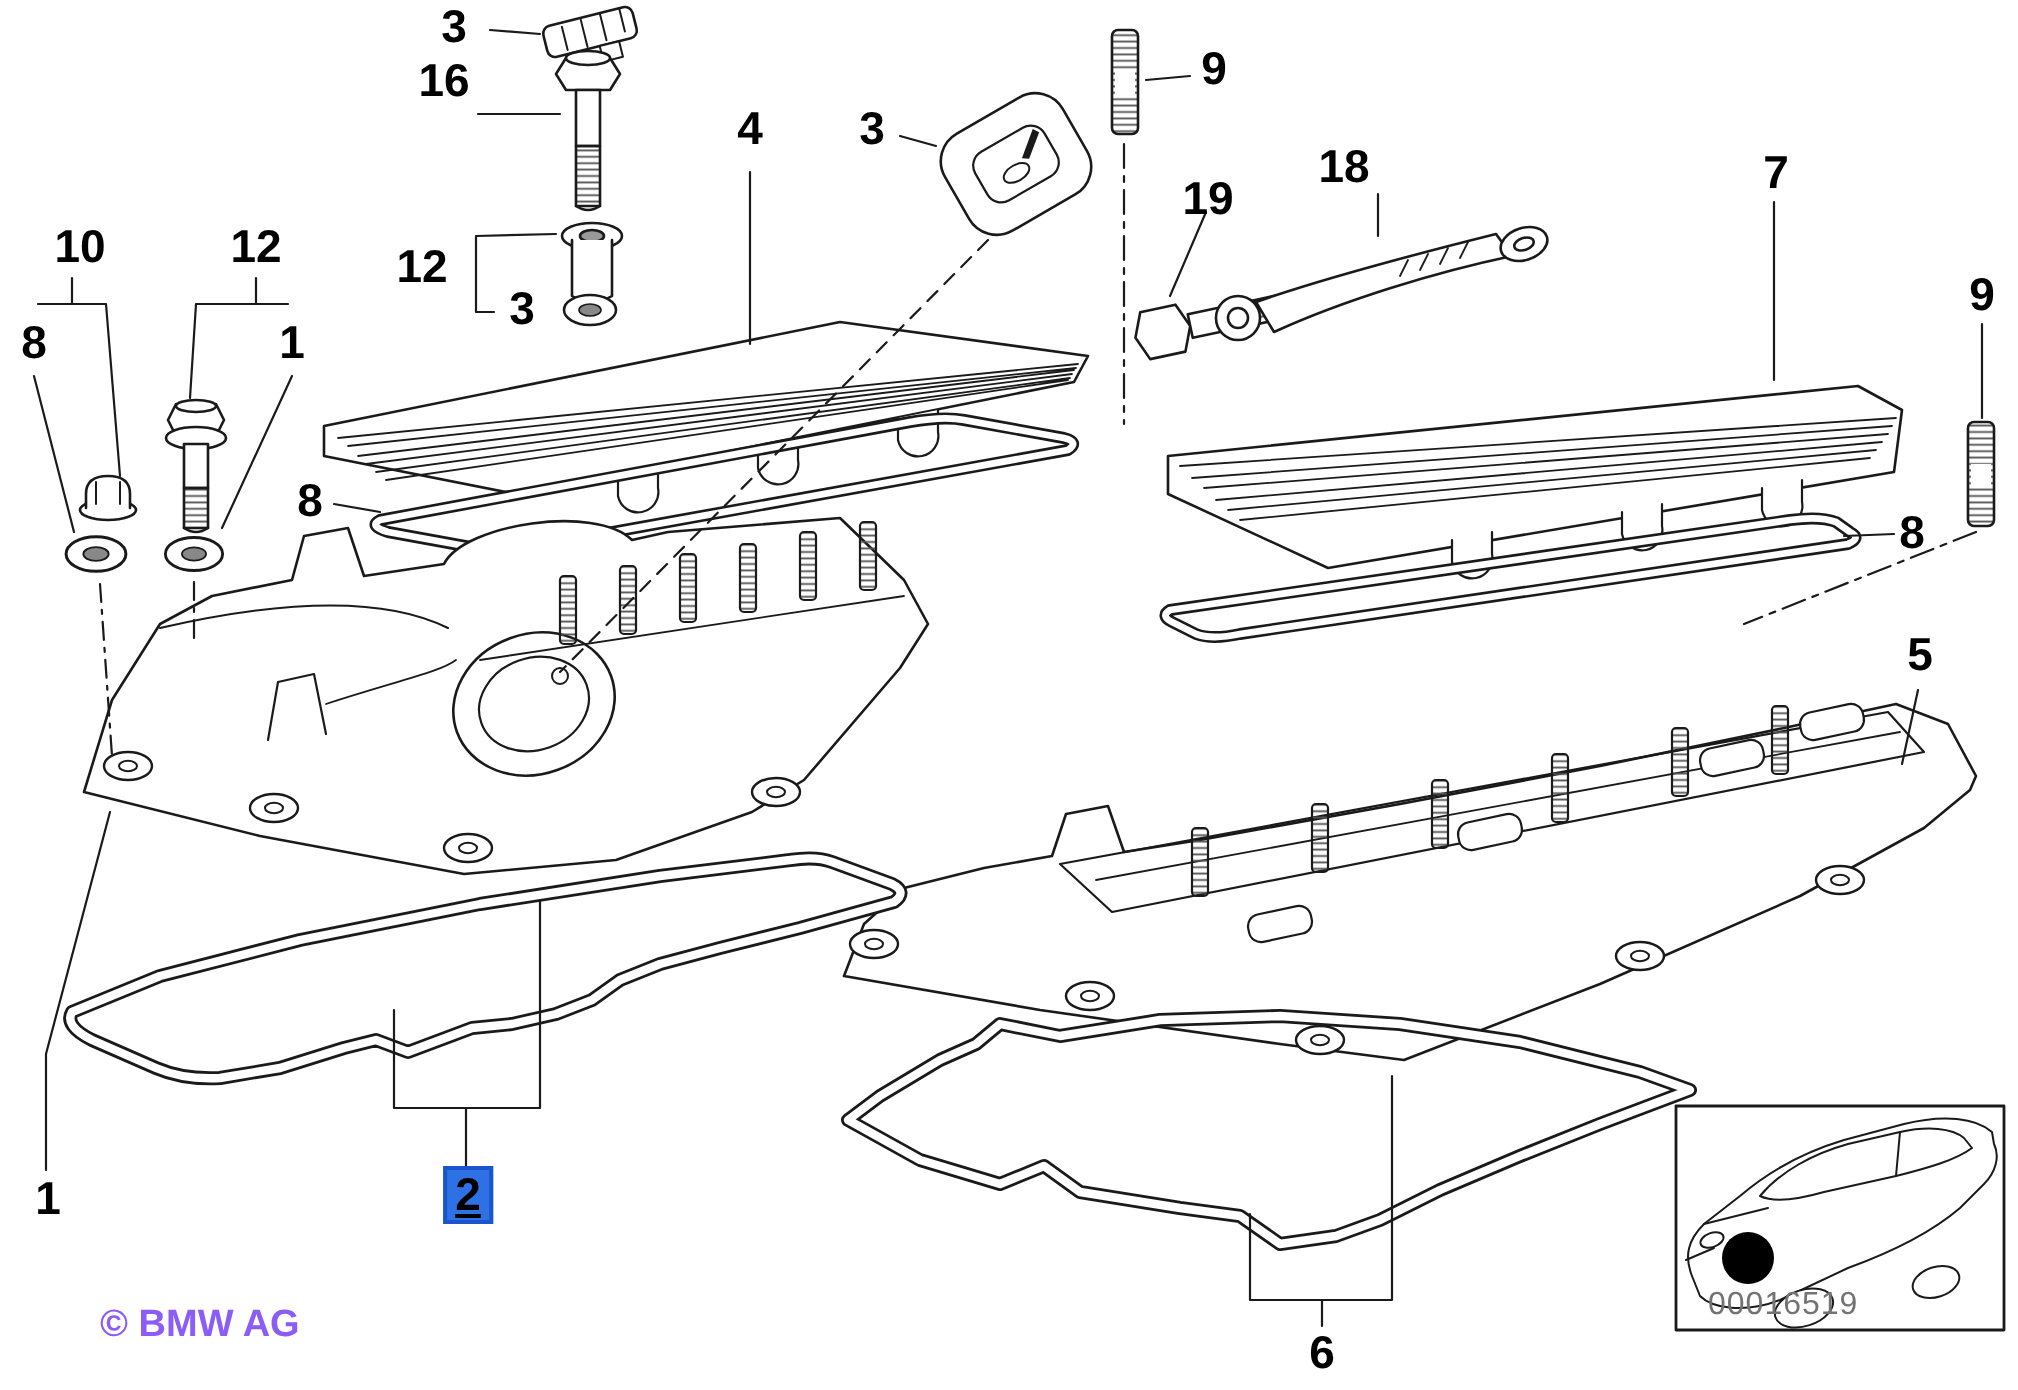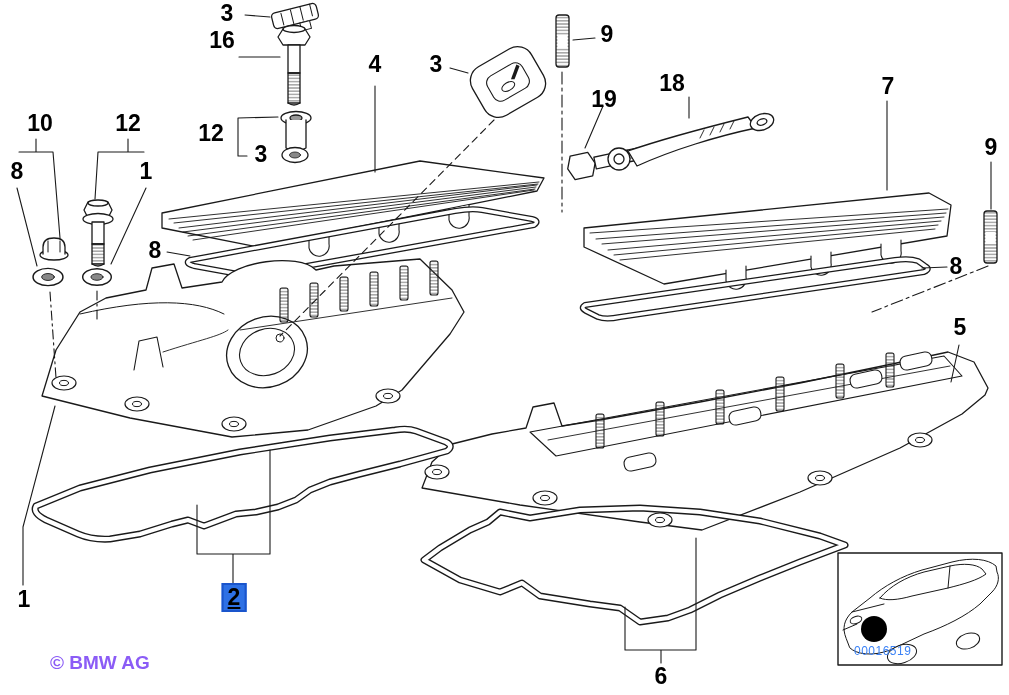--- a/index.html
+++ b/index.html
@@ -16,21 +16,21 @@
   .callout.highlighted {
     background:#2e71e5; border:2px solid #1a55cc;
     padding:0 4px 1px 4px; text-decoration:underline;
   }
   .copyright {
     position:absolute; left:50px; top:652px;
     font-weight:bold; font-size:19px; color:#8b5cf6;
   }
   .image-number {
     position:absolute; left:854px; top:644px;
-    font-size:12px; letter-spacing:0.5px; color:#3b82f6;
+    font-size:16px; letter-spacing:0.5px; color:#737373;
   }
 </style>
 </head>
 <body>
 
 <div class="stage">
 
 <svg width="1009" height="695" viewBox="0 0 1009 695" fill="none" stroke="#1a1a1a" stroke-width="1.3" stroke-linejoin="round" stroke-linecap="round">
   <defs>
     <pattern id="th" width="5" height="3.2" patternUnits="userSpaceOnUse">

